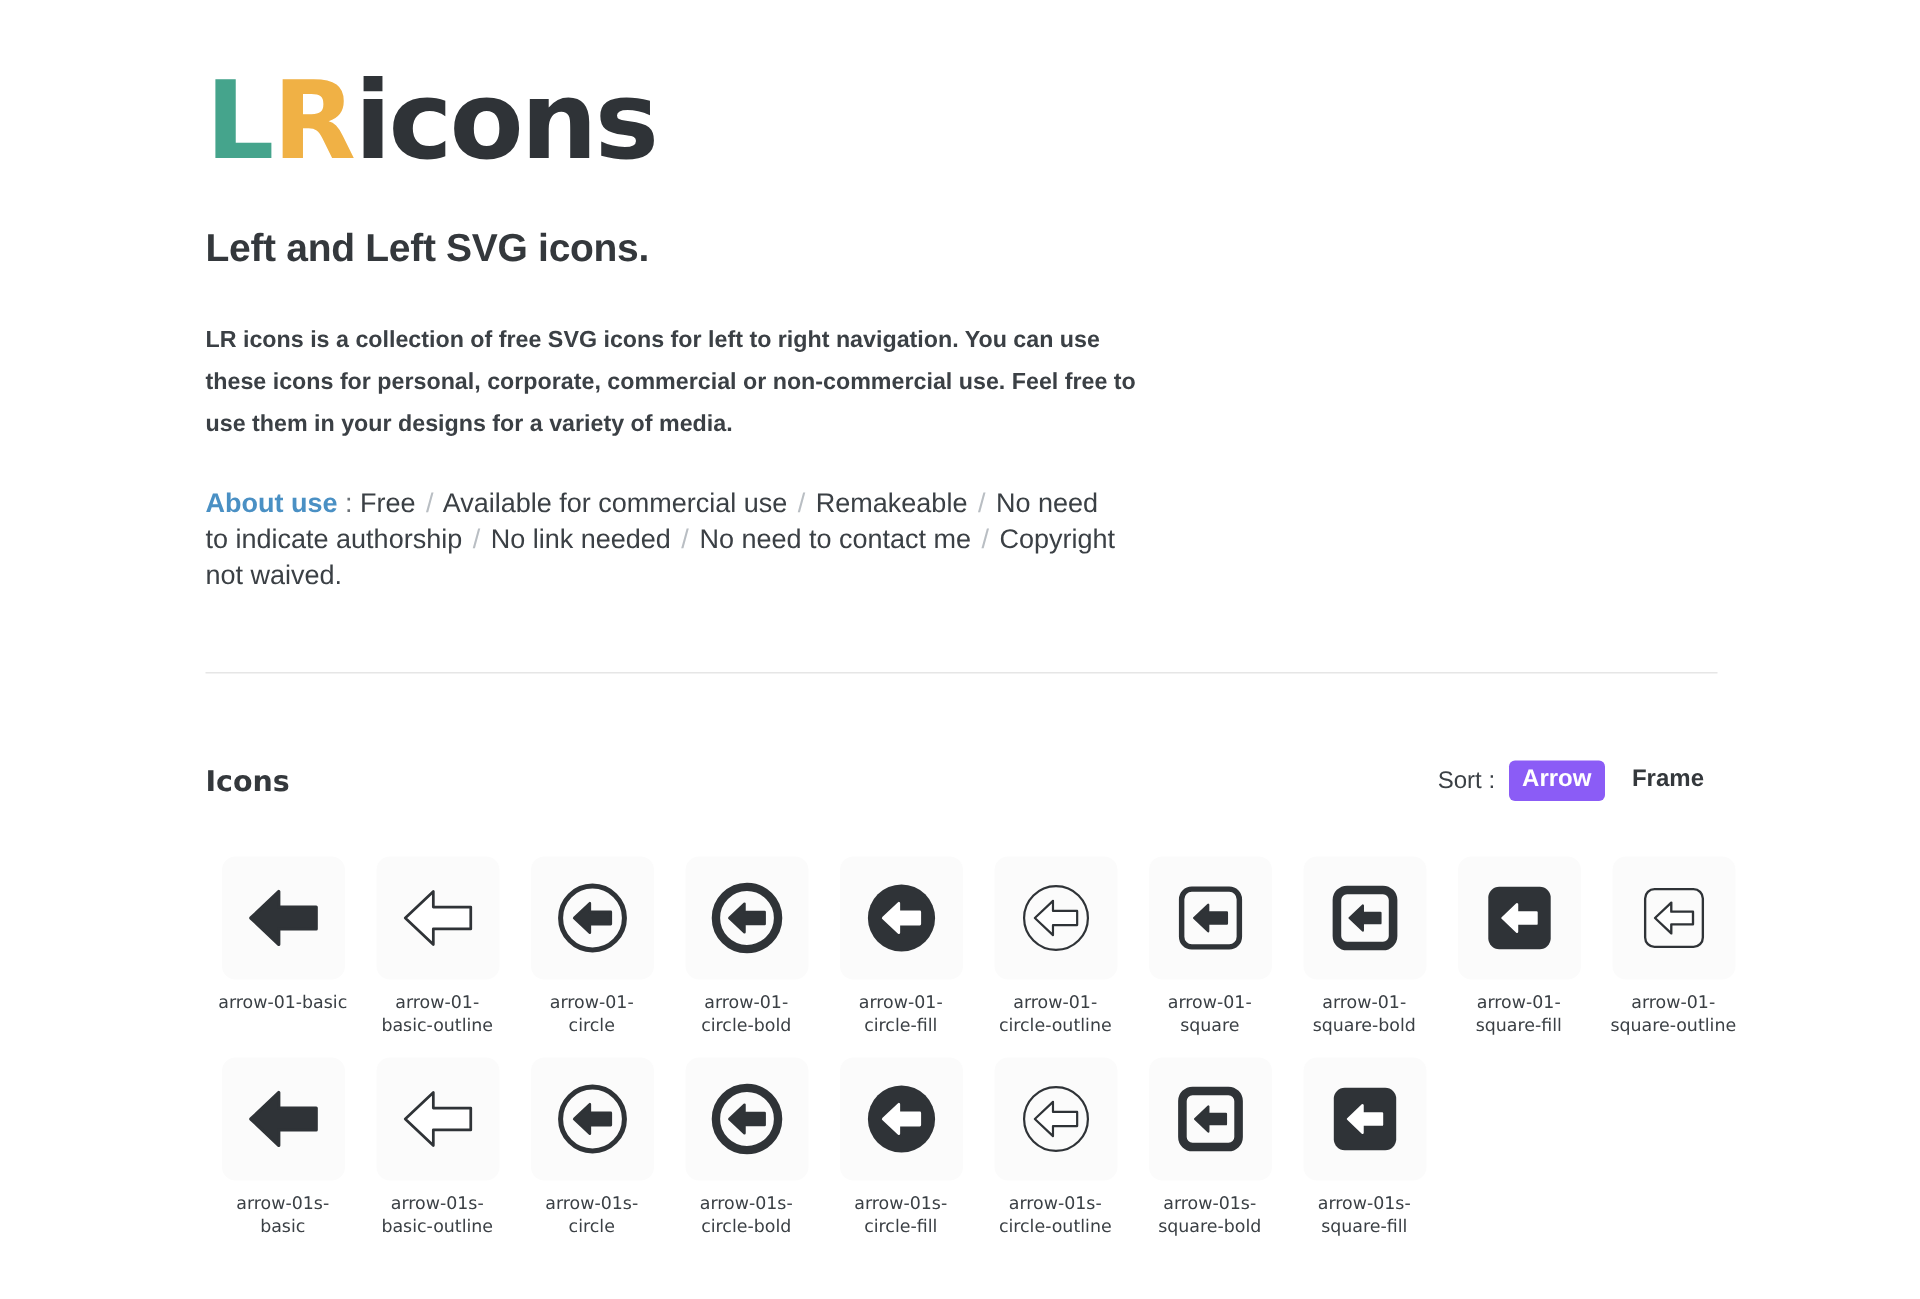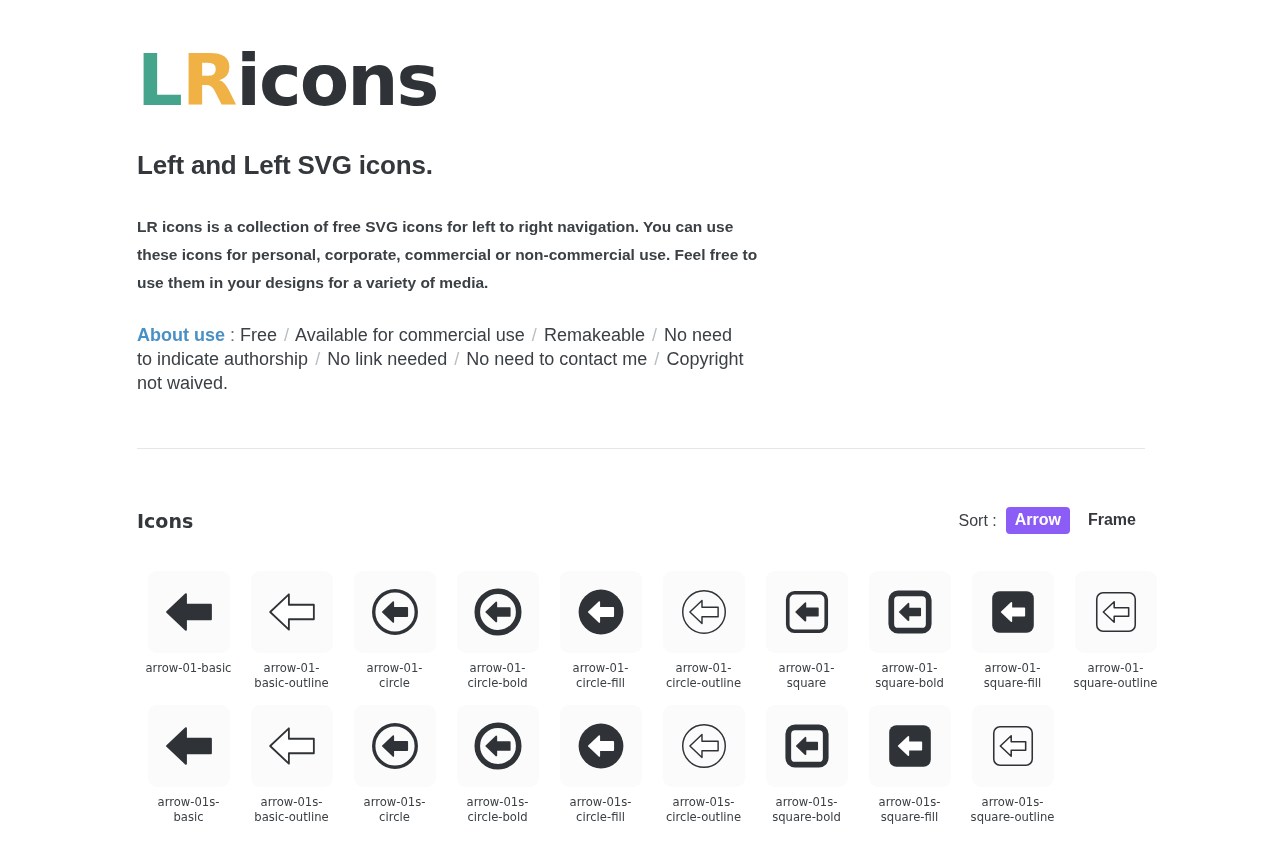--- a/index.html
+++ b/index.html
@@ -329,24 +329,15 @@
       </div>
       <div class="cell">
         <div class="card">
           <svg width="52" height="52" viewBox="0 0 100 100">
             <rect x="10" y="10" width="80" height="80" rx="14" fill="#2f3337"></rect>
             <path d="M28.16 50 L46.88 32.32 L46.88 42.72 L71.84 42.72 L71.84 57.28 L46.88 57.28 L46.88 67.68 Z" fill="#ffffff" stroke="#ffffff" stroke-width="3" stroke-linejoin="round"></path>
           </svg>
         </div>
         <div class="cell-label">arrow-01s-square-fill</div>
       </div>
-      <div class="cell">
-        <div class="card">
-          <svg width="52" height="52" viewBox="0 0 100 100">
-            <rect x="13" y="13" width="74" height="74" rx="12" fill="none" stroke="#2f3337" stroke-width="3"></rect>
-            <path d="M25.64 50 L46.52 30.28 L46.52 41.88 L74.36 41.88 L74.36 58.12 L46.52 58.12 L46.52 69.72 Z" fill="#ffffff" stroke="#2f3337" stroke-width="3" stroke-linejoin="round"></path>
-          </svg>
-        </div>
-        <div class="cell-label">arrow-01s-square-outline</div>
-      </div>
     </div>
 
 </div>
 
 </body></html>

